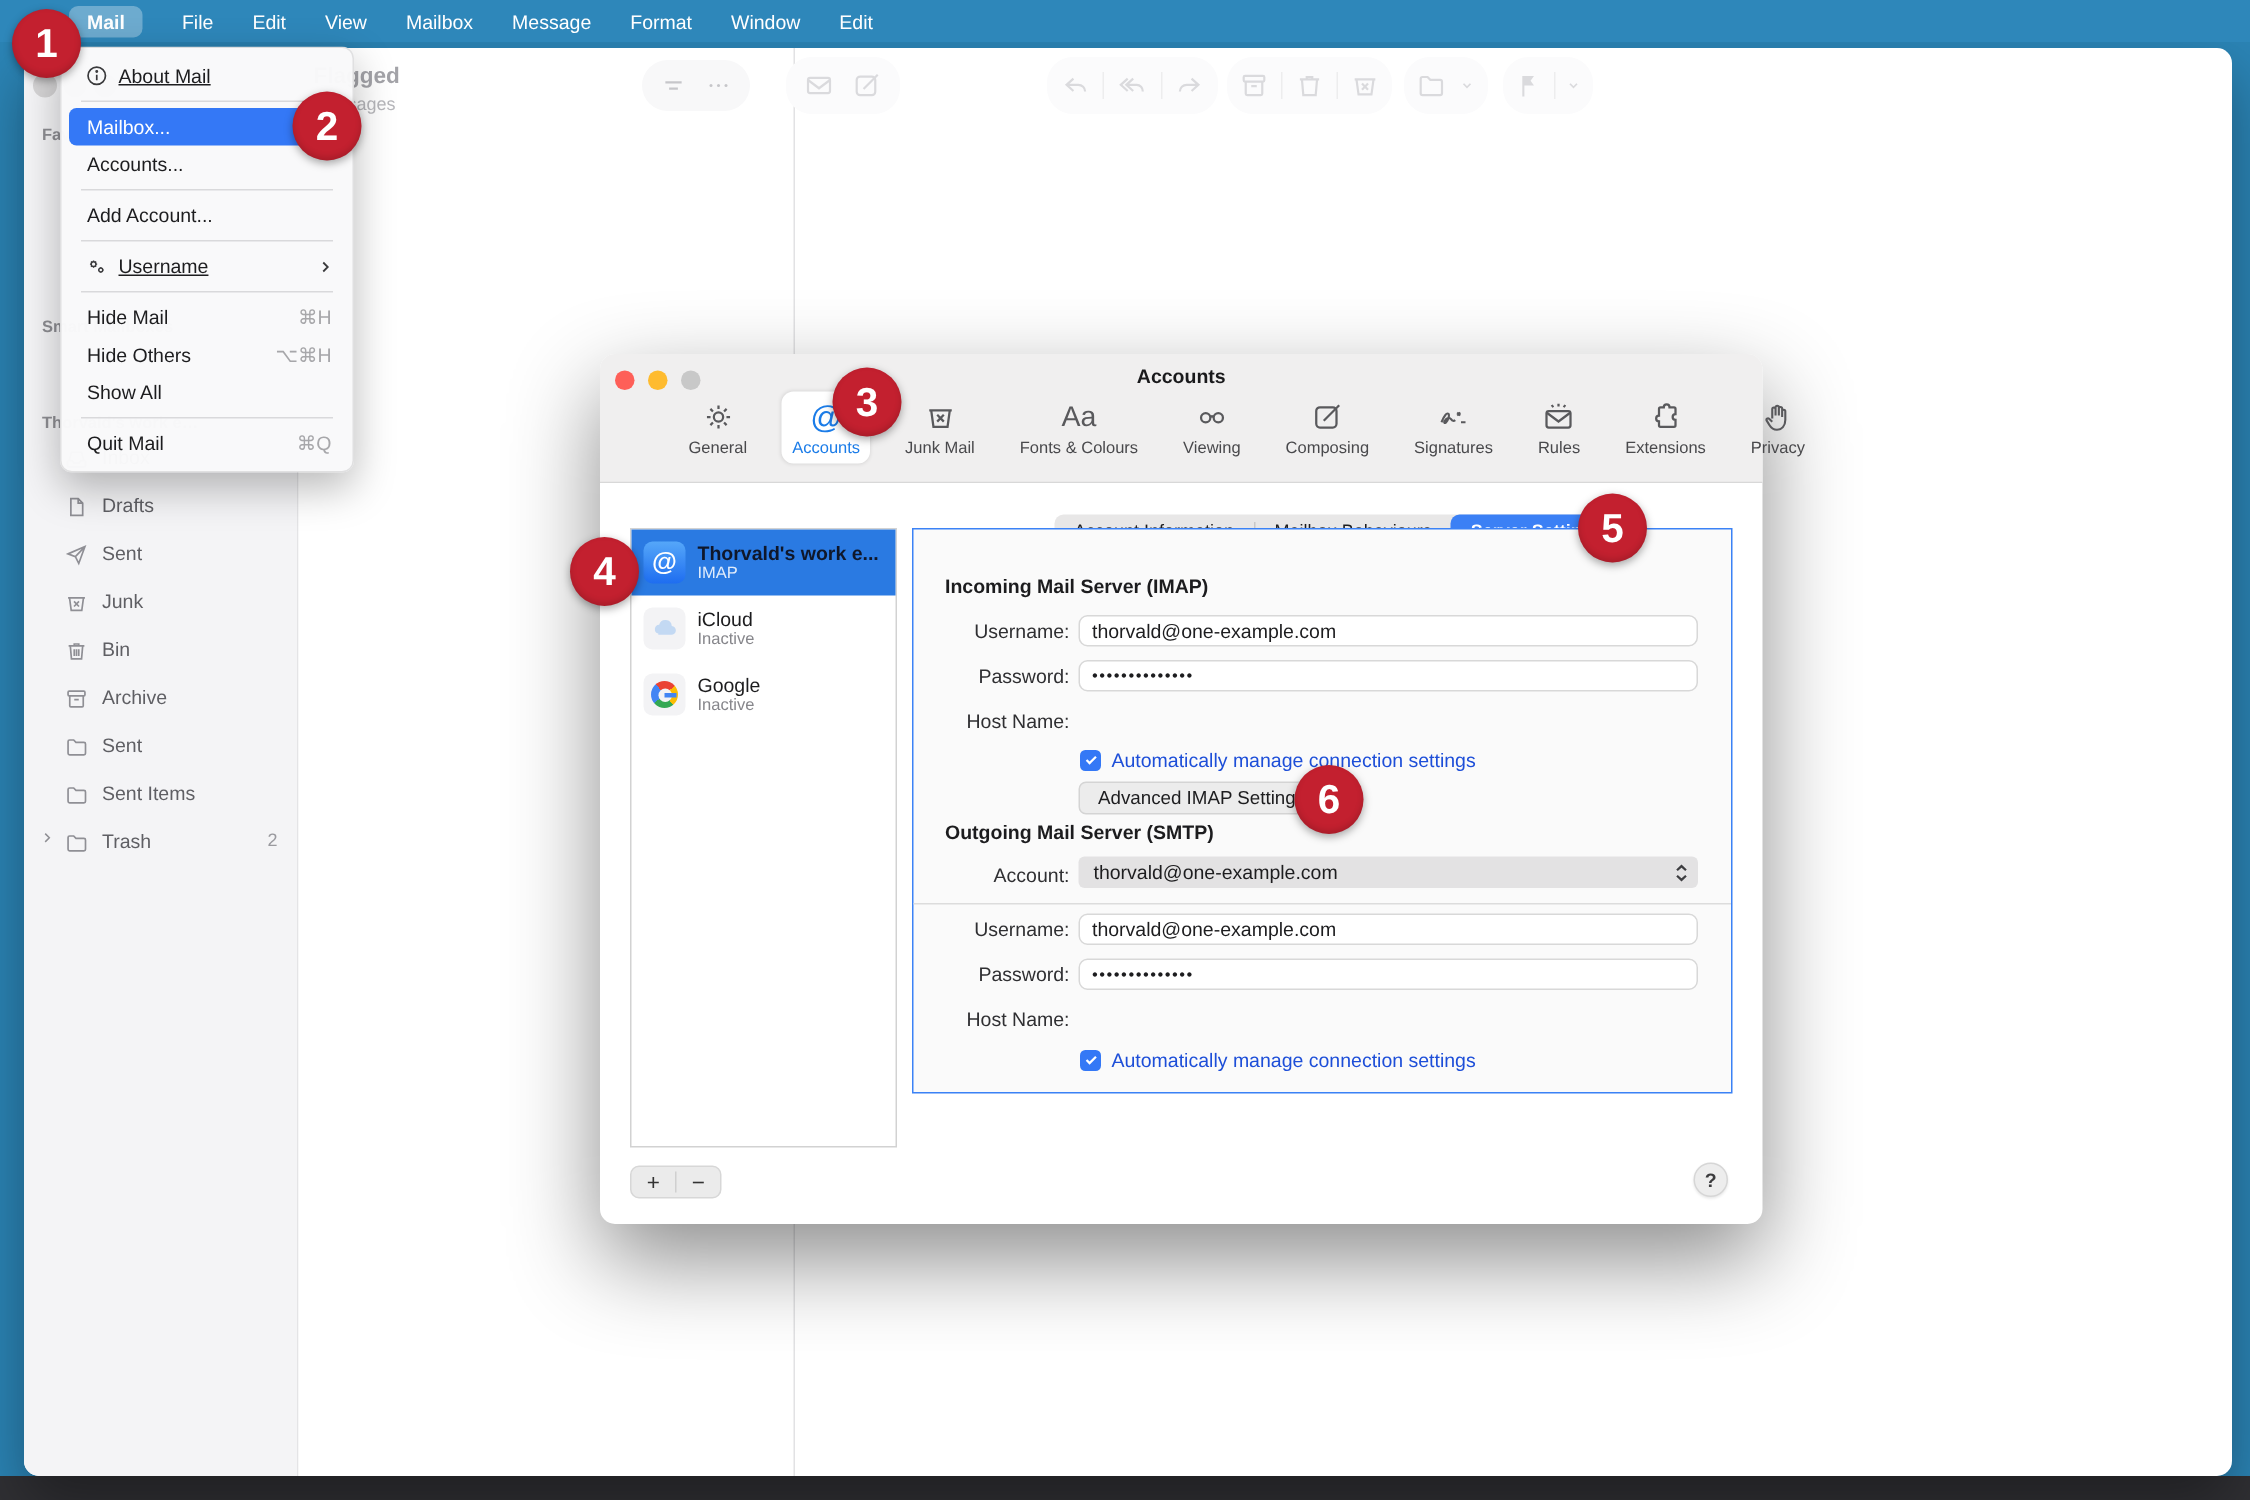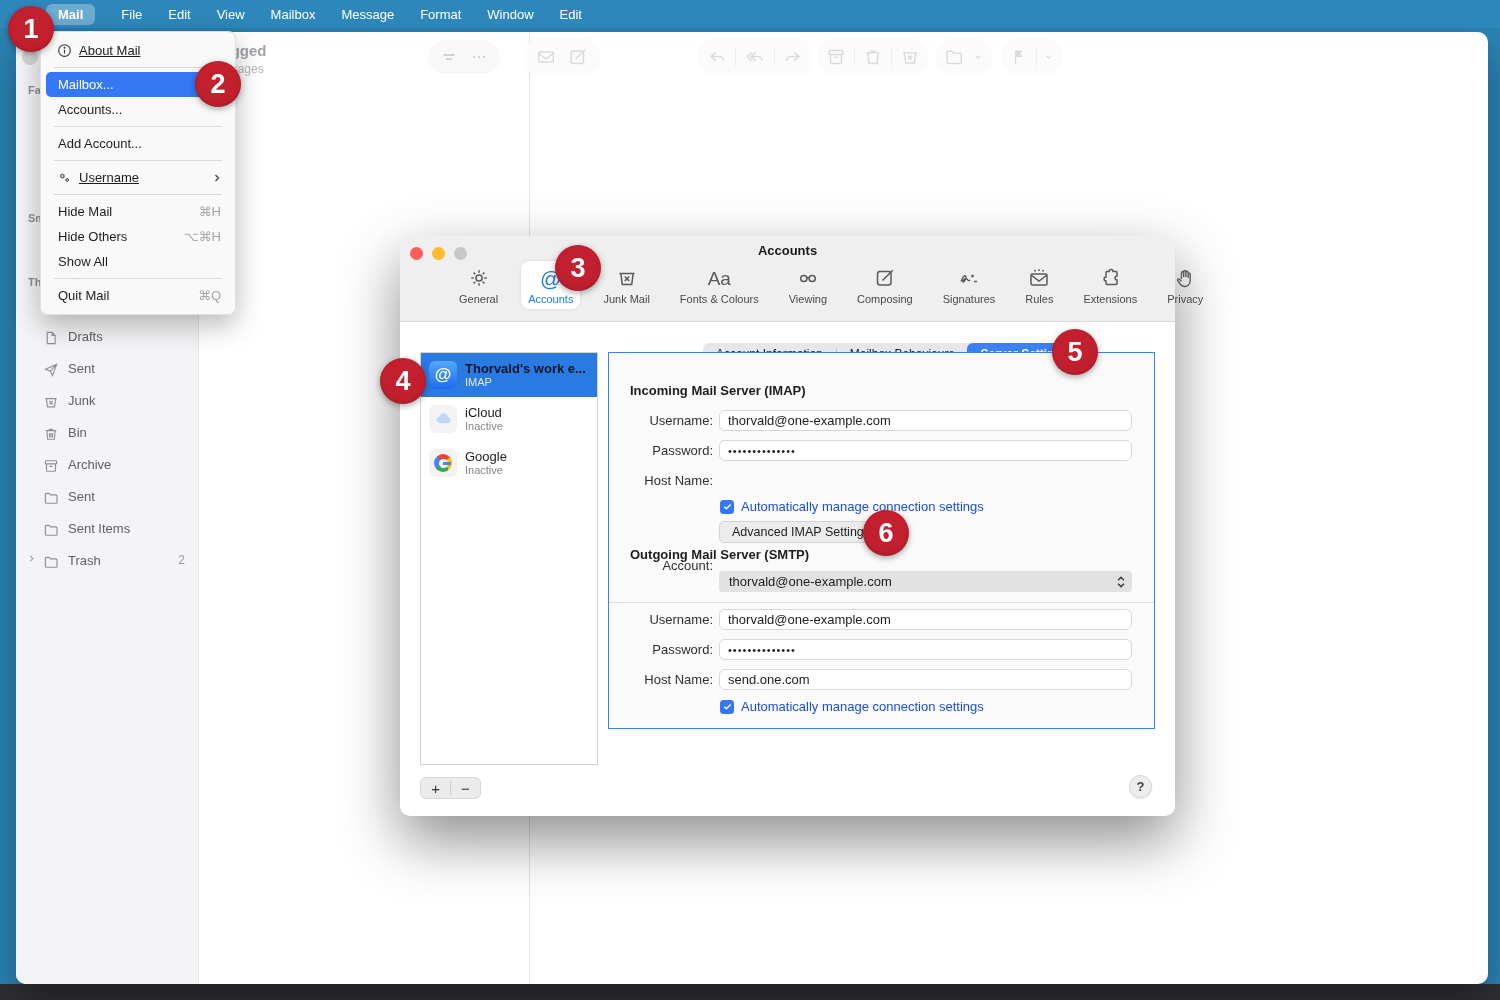--- a/index.html
+++ b/index.html
@@ -439,38 +439,37 @@
             <path d="M3 7.2l2.6 2.6L11 4.4" stroke="#fff" stroke-width="1.9" fill="none"></path>
           </svg>
         </span>
       <span class="checklabel">Automatically manage connection settings</span>
     </div>
 
     <div class="adv-btn">Advanced IMAP Settings</div>
 
     <div class="fp-head" style="top:194px">Outgoing Mail Server (SMTP)</div>
 
-    <div class="flabel" style="top:202px">Account:</div>
+    <div class="flabel" style="top:220px">Account:</div>
     <div class="select">
       <span>thorvald@one-example.com</span>
       <span class="stp">
           <svg width="16" height="16" viewBox="0 0 16 16" fill="none" stroke="#3d3d40" stroke-width="1.5">
             <path d="M5 6.2L8 3.4l3 2.8M5 9.8l3 2.8 3-2.8"></path>
           </svg>
         </span>
     </div>
 
     <div class="fp-div"></div>
 
     <div class="flabel" style="top:256px">Username:</div>
     <div class="field" style="top:256px">thorvald@one-example.com</div>
     <div class="flabel" style="top:286px">Password:</div>
     <div class="field pw" style="top:286px">••••••••••••••</div>
     <div class="flabel" style="top:316px">Host Name:</div>
-    <div class="field" style="top:316px">send.one.com</div>
 
     <div class="checkrow" style="top:346px">
       <span class="checkbox">
           <svg width="11" height="11" viewBox="0 0 14 14">
             <path d="M3 7.2l2.6 2.6L11 4.4" stroke="#fff" stroke-width="1.9" fill="none"></path>
           </svg>
         </span>
       <span class="checklabel">Automatically manage connection settings</span>
     </div>
   </div>

